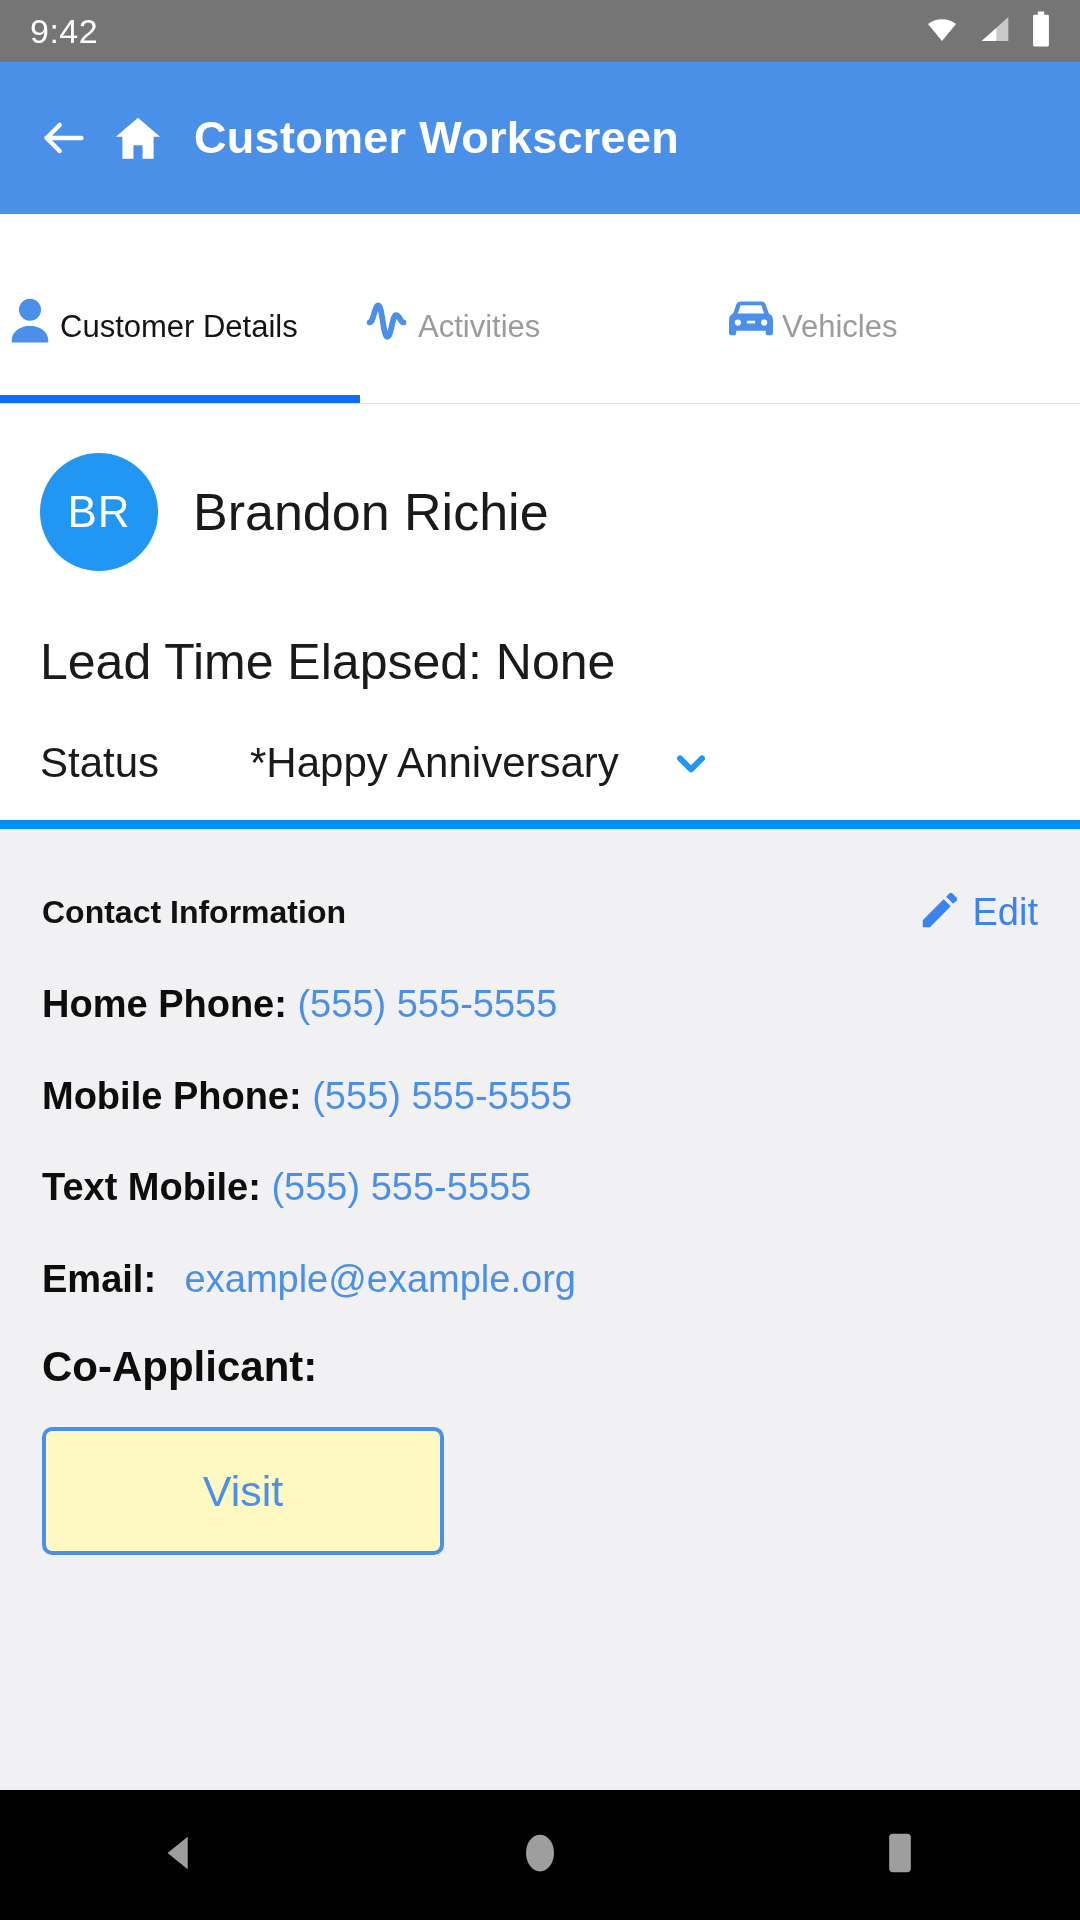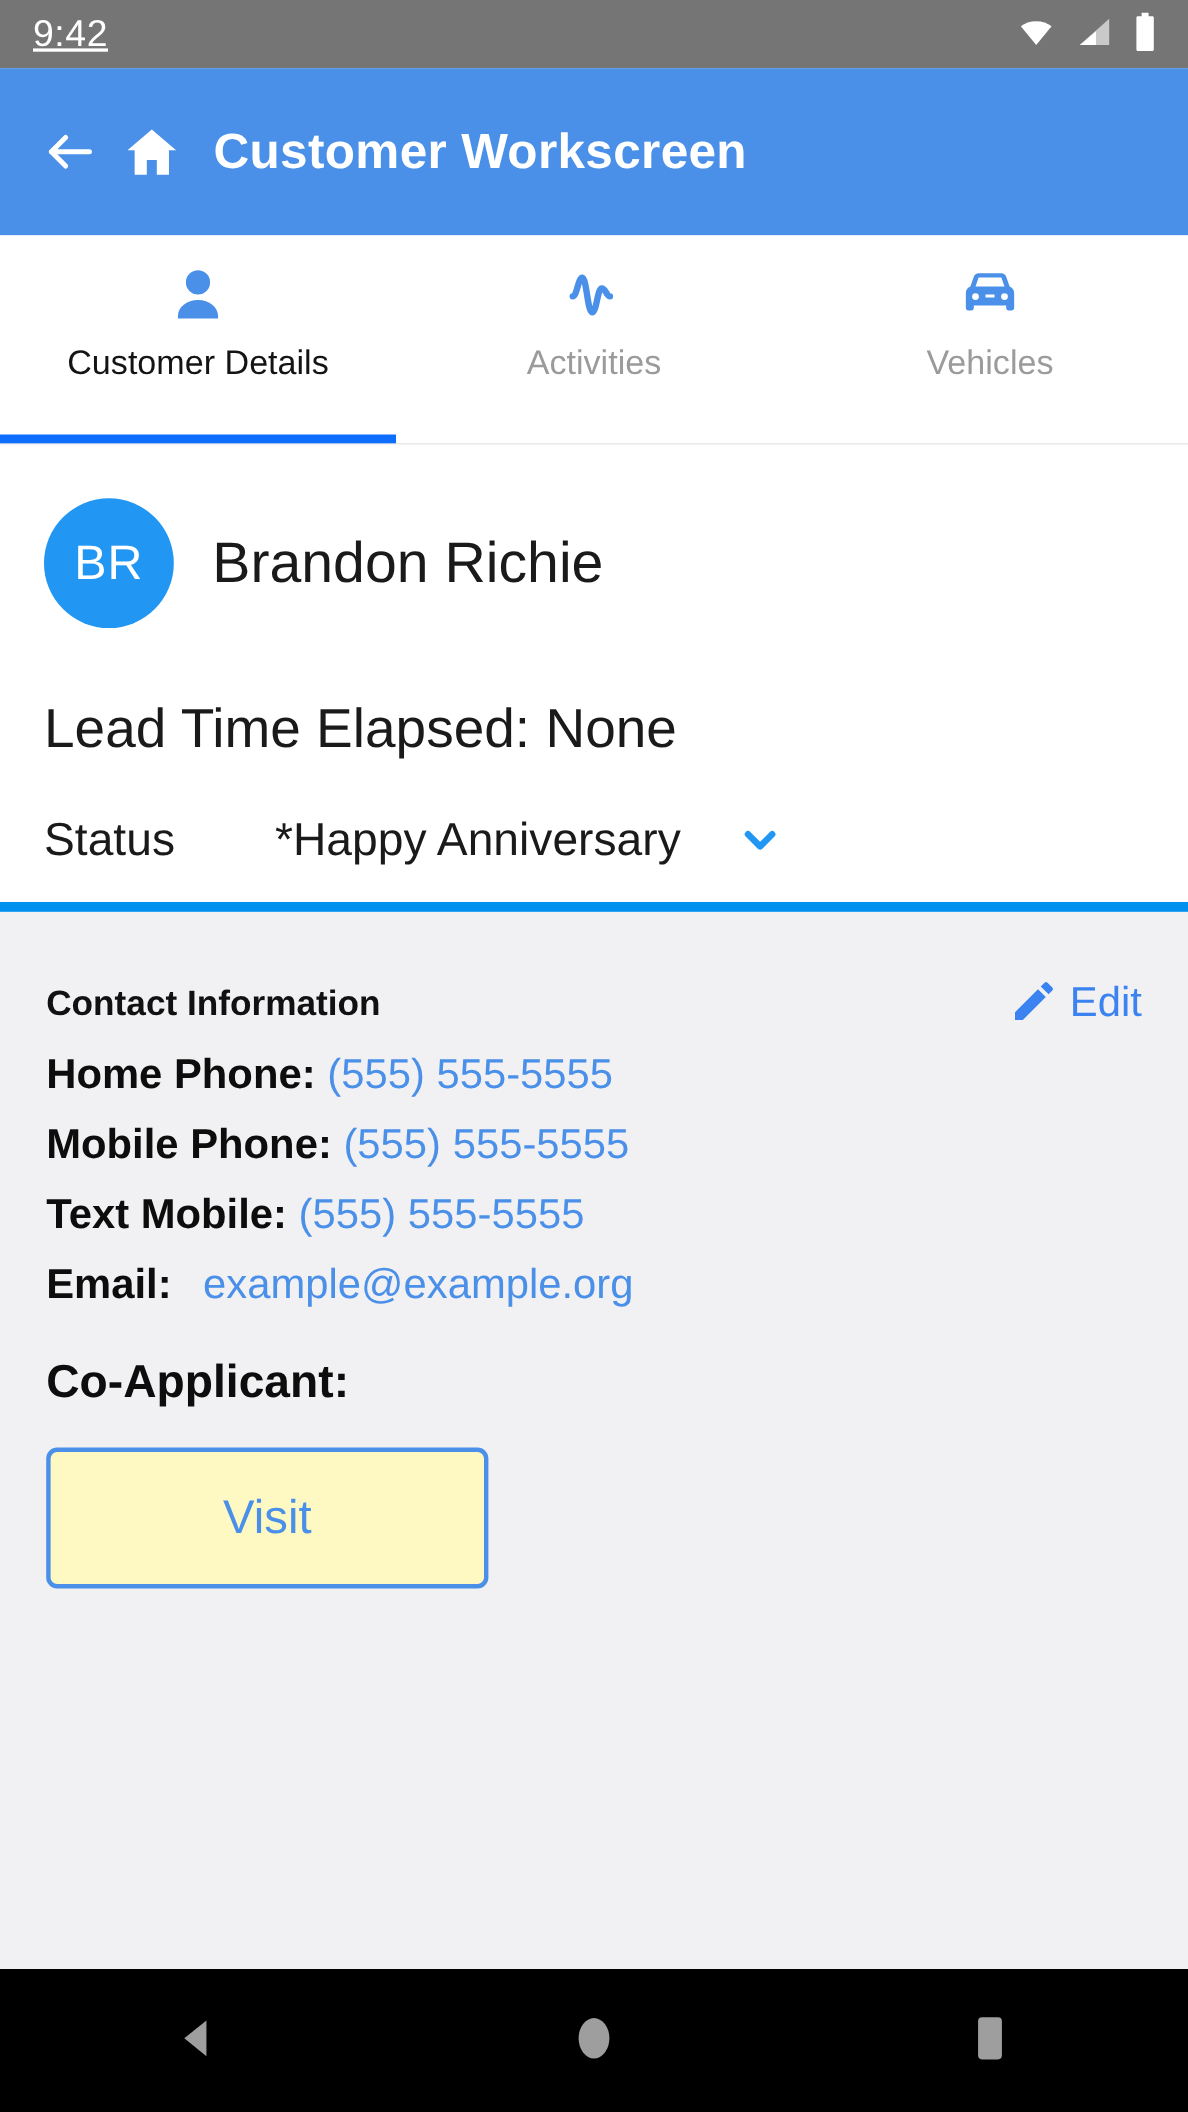--- a/index.html
+++ b/index.html
@@ -10,40 +10,40 @@
     overflow:hidden;
   }
   #screen { position:relative; width:1080px; height:1920px; }
 
   
   .statusbar{
     position:absolute; top:0; left:0; width:1080px; height:62px;
     background:#757575; display:flex; align-items:center;
     padding:0 26px 0 30px;
   }
-  .status-time{ color:#ffffff; font-size:34px; font-weight:400; letter-spacing:.5px;text-decoration:underline; }
+  .status-time{ color:#ffffff; font-size:34px; font-weight:400; letter-spacing:.5px; }
   .status-icons{ margin-left:auto; display:flex; align-items:center; gap:14px; }
 
   
   .appbar{
     position:absolute; top:62px; left:0; width:1080px; height:152px;
     background:#4a90e8; display:flex; align-items:center; padding-left:38px;
   }
   .appbar .icobtn{ display:flex; align-items:center; justify-content:center; }
   .back-icon{ width:52px; height:52px; margin-right:22px; }
   .home-icon{ width:52px; height:52px; margin-right:30px; }
   .appbar-title{ color:#ffffff; font-size:45px; font-weight:700; letter-spacing:.3px; }
 
   
   .tabbar{
     position:absolute; top:214px; left:0; width:1080px; height:190px;
     background:#ffffff; display:flex; border-bottom:1px solid #e2e2e2;
   }
   .tab{
-    flex:1 1 0; display:flex; flex-direction:column; align-items:center;
+    flex:1 1 0; display:flex; flex-direction:row; align-items:center;
     justify-content:flex-start; padding-top:22px; position:relative;
   }
   .tab-icon{ height:62px; display:flex; align-items:center; justify-content:center; }
   .tab-label{ margin-top:14px; font-size:31px; color:#9b9b9b; }
   .tab.active .tab-label{ color:#141414; }
   .tab-underline{
     position:absolute; bottom:0; left:0; width:100%; height:8px; background:#0d6efd;
   }
 
   
@@ -76,21 +76,21 @@
   .contact-head{
     display:flex; align-items:center; padding-top:58px;
   }
   .contact-title{ font-size:32px; font-weight:700; color:#111111; }
   .edit-wrap{ margin-left:auto; display:flex; align-items:center; gap:10px; }
   .edit-label{ font-size:38px; color:#3b83f0; }
 
   .addr-block{ margin-top:52px; }
   .addr-line{ font-size:38px; color:#1a1a1a; line-height:1.32; }
 
-  .kv{ margin-top:16px; font-size:38px; line-height:1.25; }
+  .kv{ margin-top:44px; font-size:38px; line-height:1.25; }
   .kv .k{ font-weight:700; color:#0d0d0d; }
   .kv .v{ color:#4a90e8; }
   .kv.email .v{ margin-left:18px; }
 
   .coapp{ margin-top:40px; font-size:42px; font-weight:700; color:#0d0d0d; }
 
   .visit-btn{
     margin-top:36px; width:402px; height:128px;
     border:4px solid #4a90e8; border-radius:10px; background:#fef9c3;
     color:#4a90e8; font-size:43px; font-family:"Liberation Sans", sans-serif;

